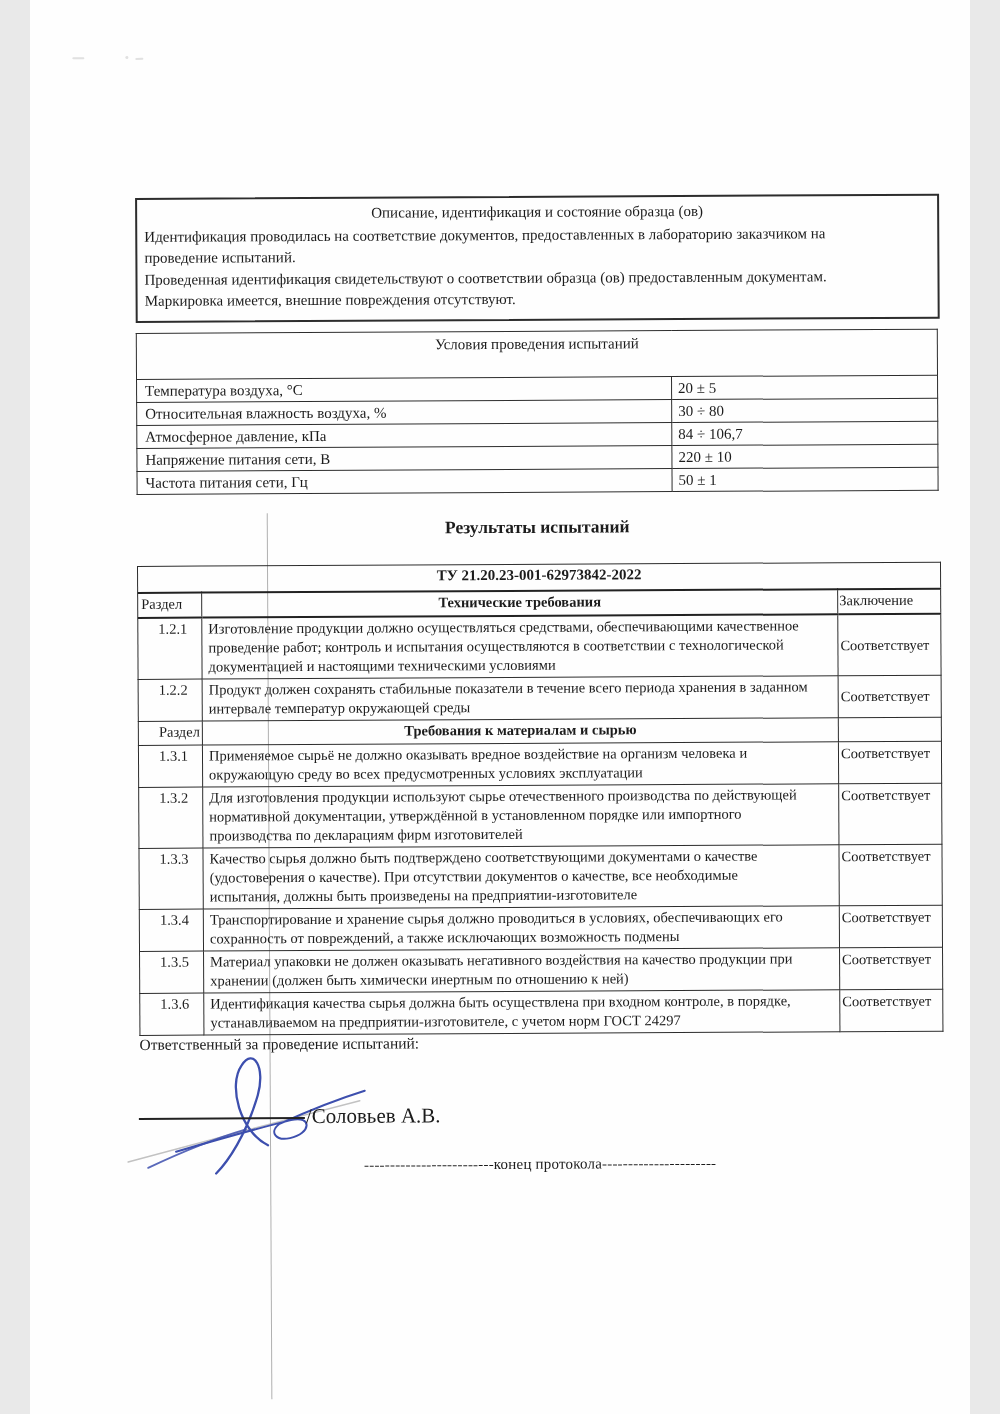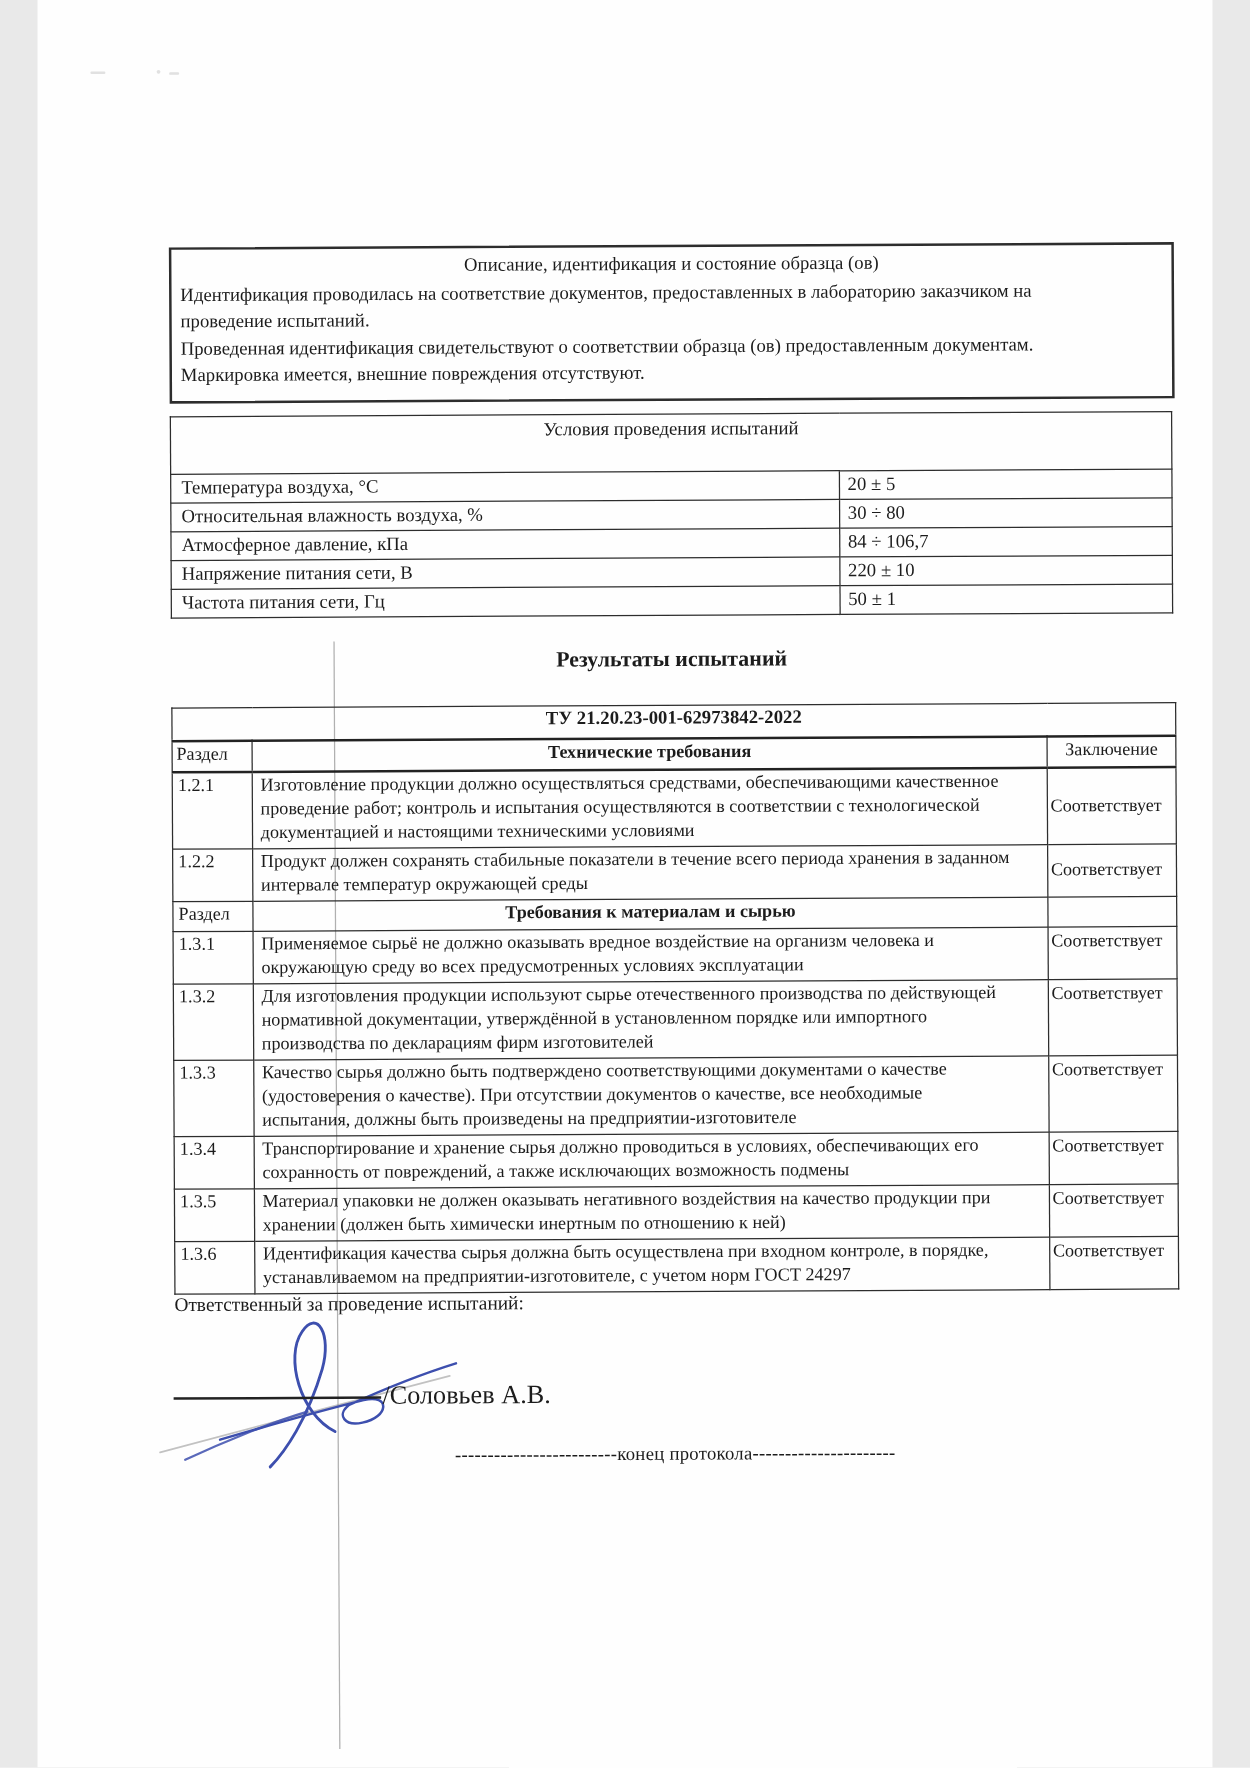--- a/index.html
+++ b/index.html
@@ -53,22 +53,22 @@
     font-size:14.5px;line-height:19px;
   }
   .res-table td{border:1.5px solid #2d2d2d;vertical-align:top;}
   .res-table .tu-cell{
     height:23px;text-align:center;font-weight:bold;font-size:15px;
     border-bottom:2px solid #222;
   }
   .res-table .hdr-cell{height:21px;border-bottom:2px solid #222;}
   .res-table .hdr-section{padding-left:3px;}
   .res-table .hdr-req{text-align:center;font-weight:bold;}
-  .res-table .hdr-concl{text-align:center;}
-  .res-table .cell-section{padding:1px 2px 1px 4px;}
+  .res-table .hdr-concl{}
+  .res-table .cell-section{padding:1px 2px 1px 20px;}
   .res-table .cell-req{padding:1px 4px 2px 6px;}
   .res-table .cell-req .req-text{max-width:600px;}
   .res-table .cell-concl{text-align:center;padding:2px 16px 0 2px;}
   .res-table tr.vmid .cell-concl{vertical-align:middle;padding-top:0;}
   .res-table .subsec-title{text-align:center;font-weight:bold;height:21px;}
 
   
   .resp-label{position:absolute;left:107px;top:1034px;font-size:15.5px;}
   .sign-line{position:absolute;left:106px;top:1116px;width:166px;border-top:2px solid #222;}
   .sign-name{position:absolute;left:273px;top:1103px;font-size:21px;}

